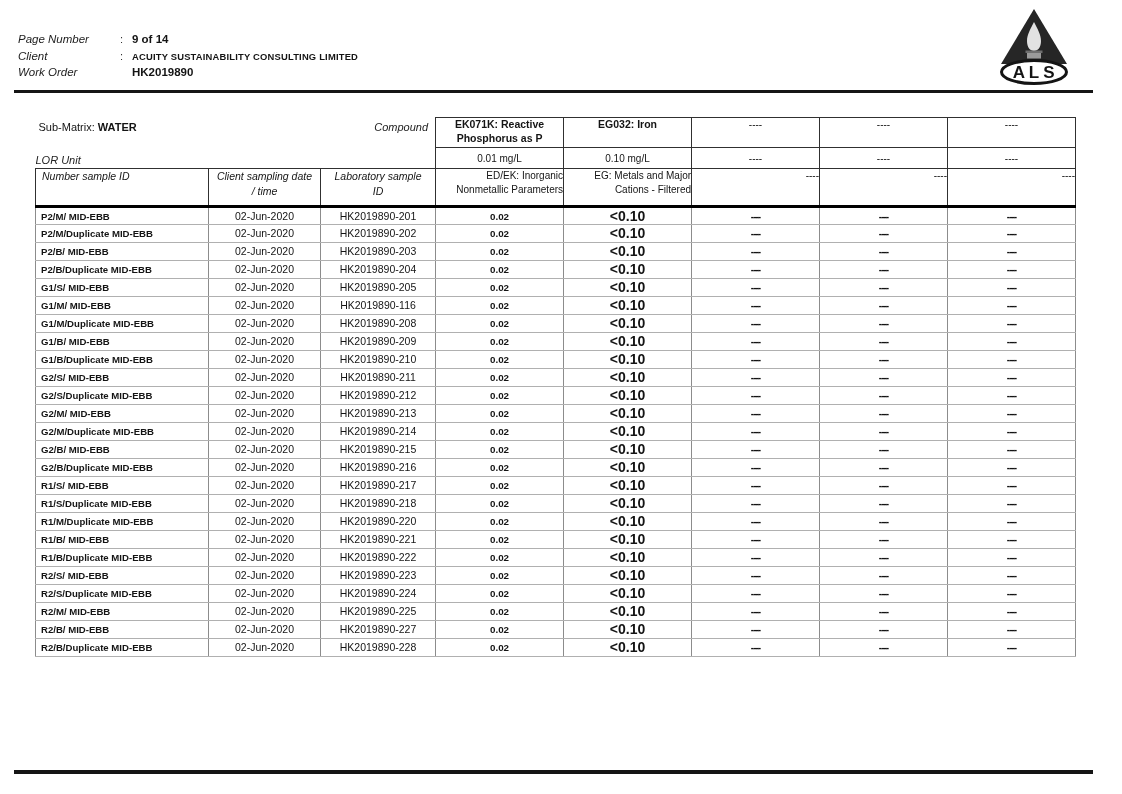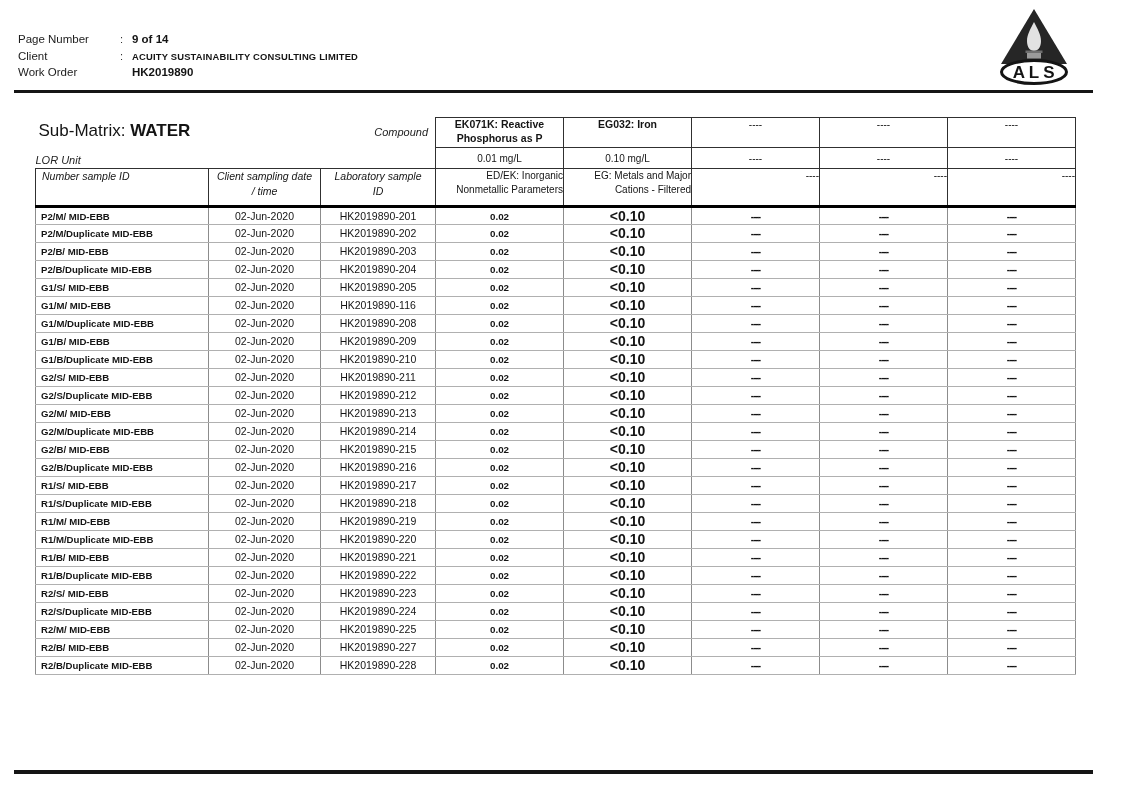--- a/index.html
+++ b/index.html
@@ -3,21 +3,21 @@
 <meta charset="utf-8">
 <style>
   html,body{margin:0;padding:0;background:#fff;}
   body{width:1122px;height:794px;position:relative;overflow:hidden;
        font-family:"Liberation Sans",sans-serif;color:#141414;}
   .page{position:absolute;inset:0;background:#ffffff;}
 
   
   .hdr{position:absolute;left:18px;top:33px;}
   .hrow{display:flex;align-items:baseline;height:16.5px;}
-  .hlabel{font-size:11.5px;width:102px;color:#1c1c1c;}
+  .hlabel{font-style:italic;font-size:11.5px;width:102px;color:#1c1c1c;}
   .hsep{width:12px;font-size:11px;color:#333;}
   .hval{font-weight:bold;font-size:11.5px;}
   .hval.small{font-size:9.4px;letter-spacing:.2px;}
 
   
   .rule{position:absolute;left:14px;width:1079px;background:#151515;}
   .rule-top{top:90px;height:3px;}
   .rule-bottom{top:770px;height:4px;}
 
   
@@ -29,21 +29,21 @@
   table.results td{padding:0;overflow:hidden;}
 
   tr.rowA{height:30px;}
   tr.rowB{height:21px;}
   tr.rowC{height:38px;}
   tbody tr{height:18px;}
 
   td.lblcell{border:none;vertical-align:top;}
   .submx-line{display:flex;justify-content:space-between;align-items:baseline;
     padding:3px 7px 0 3px;}
-  .submx{font-size:17px;}
+  .submx{font-size:11px;}
   .submx b{font-weight:bold;}
   .itlabel{font-style:italic;font-size:11px;color:#222;}
   td.lorlblcell{border:none;vertical-align:bottom;text-align:left;padding:0 7px 3px 0;}
 
   td.cb{border:1.5px solid #303030;vertical-align:top;text-align:center;
     font-weight:bold;font-size:10.5px;line-height:13.5px;padding-top:2px;}
   td.cb.dashcell{font-weight:normal;font-size:10px;}
   td.lorcell{border:1.5px solid #303030;text-align:center;font-size:10px;
     vertical-align:middle;}
   td.idh{border:1.5px solid #303030;border-bottom:3px solid #000;
@@ -314,30 +314,20 @@
           <td class="d id">R1/S/Duplicate MID-EBB</td>
           <td class="d date">02-Jun-2020</td>
           <td class="d lab">HK2019890-218</td>
           <td class="d val">0.02</td>
           <td class="d v2">&lt;0.10</td>
           <td class="d dash">----</td>
           <td class="d dash">----</td>
           <td class="d dash">----</td>
         </tr>
         <tr>
-          <td class="d id">R1/M/ MID-EBB</td>
-          <td class="d date">02-Jun-2020</td>
-          <td class="d lab">HK2019890-219</td>
-          <td class="d val">0.02</td>
-          <td class="d v2">&lt;0.10</td>
-          <td class="d dash">----</td>
-          <td class="d dash">----</td>
-          <td class="d dash">----</td>
-        </tr>
-        <tr>
           <td class="d id">R1/M/Duplicate MID-EBB</td>
           <td class="d date">02-Jun-2020</td>
           <td class="d lab">HK2019890-220</td>
           <td class="d val">0.02</td>
           <td class="d v2">&lt;0.10</td>
           <td class="d dash">----</td>
           <td class="d dash">----</td>
           <td class="d dash">----</td>
         </tr>
         <tr>

